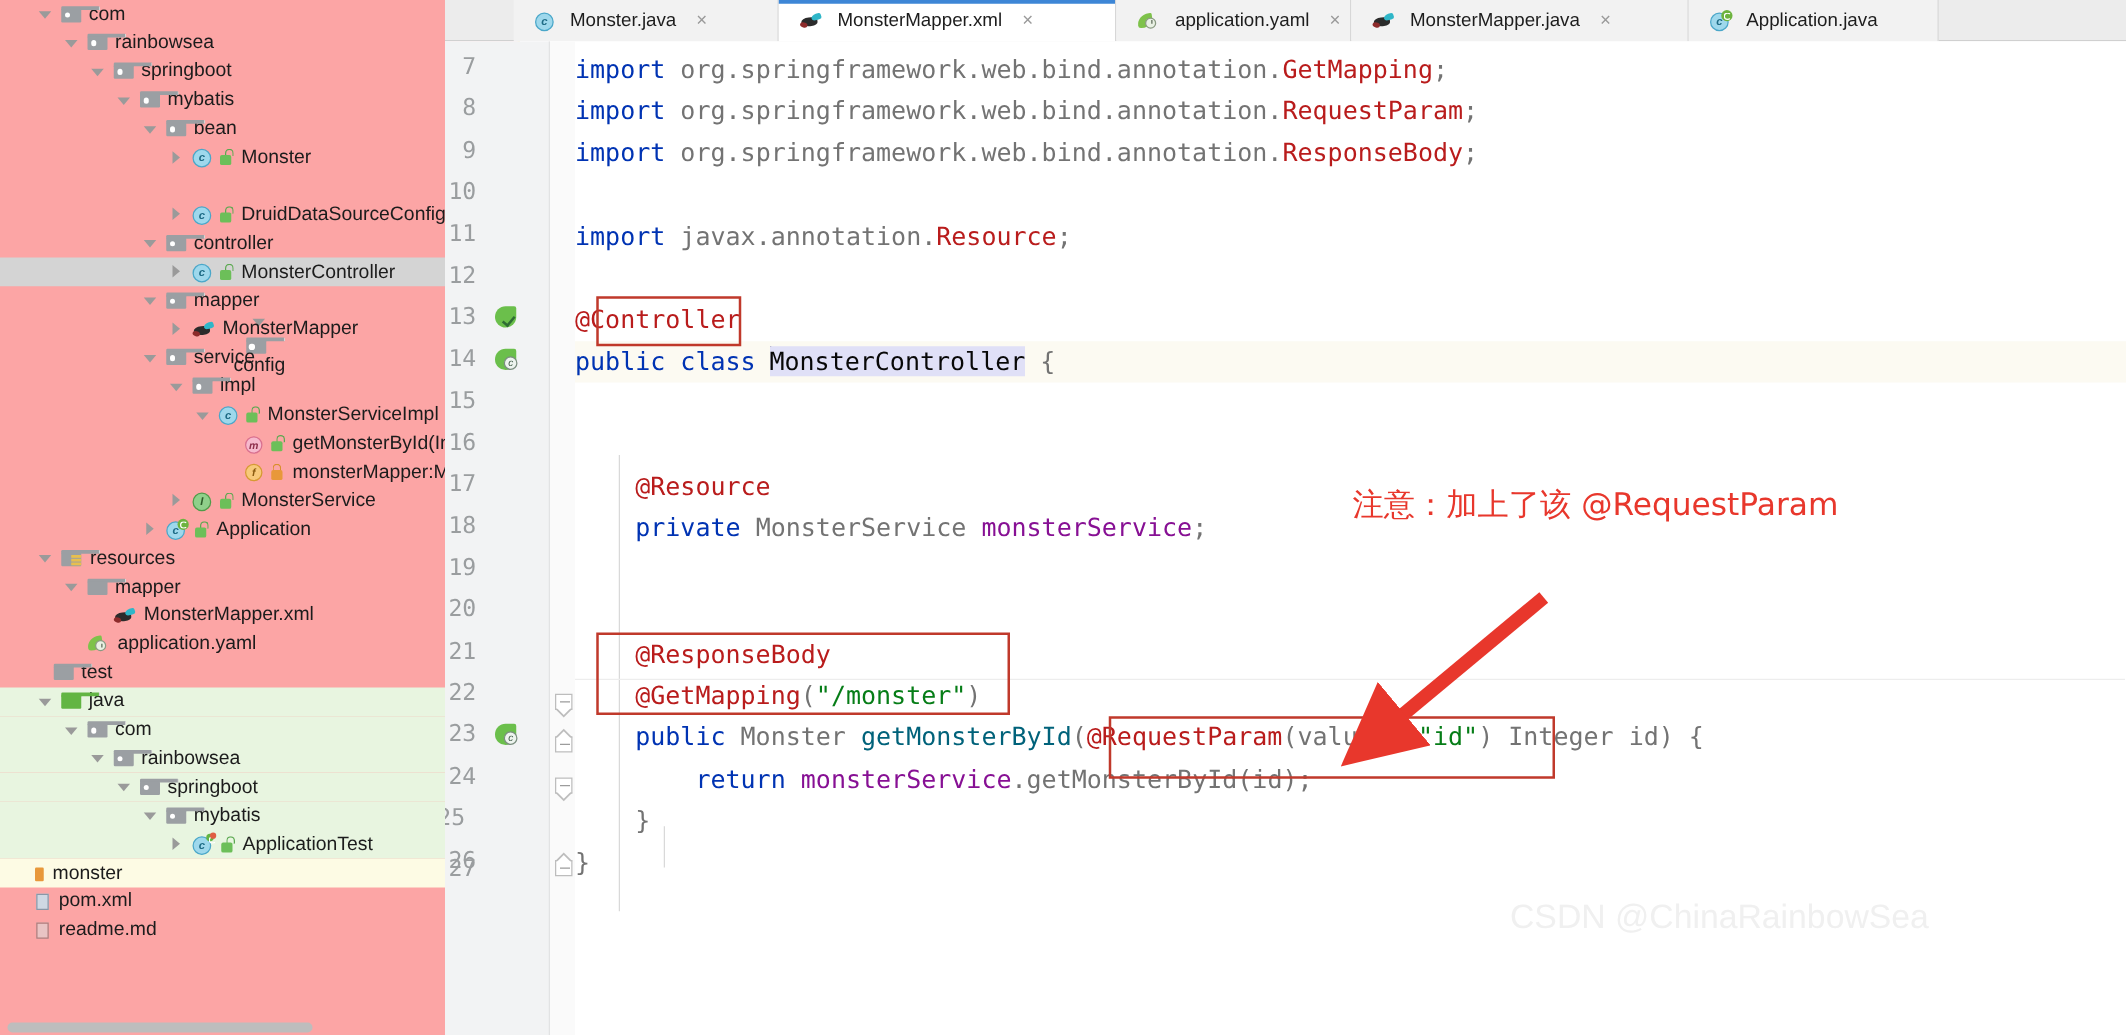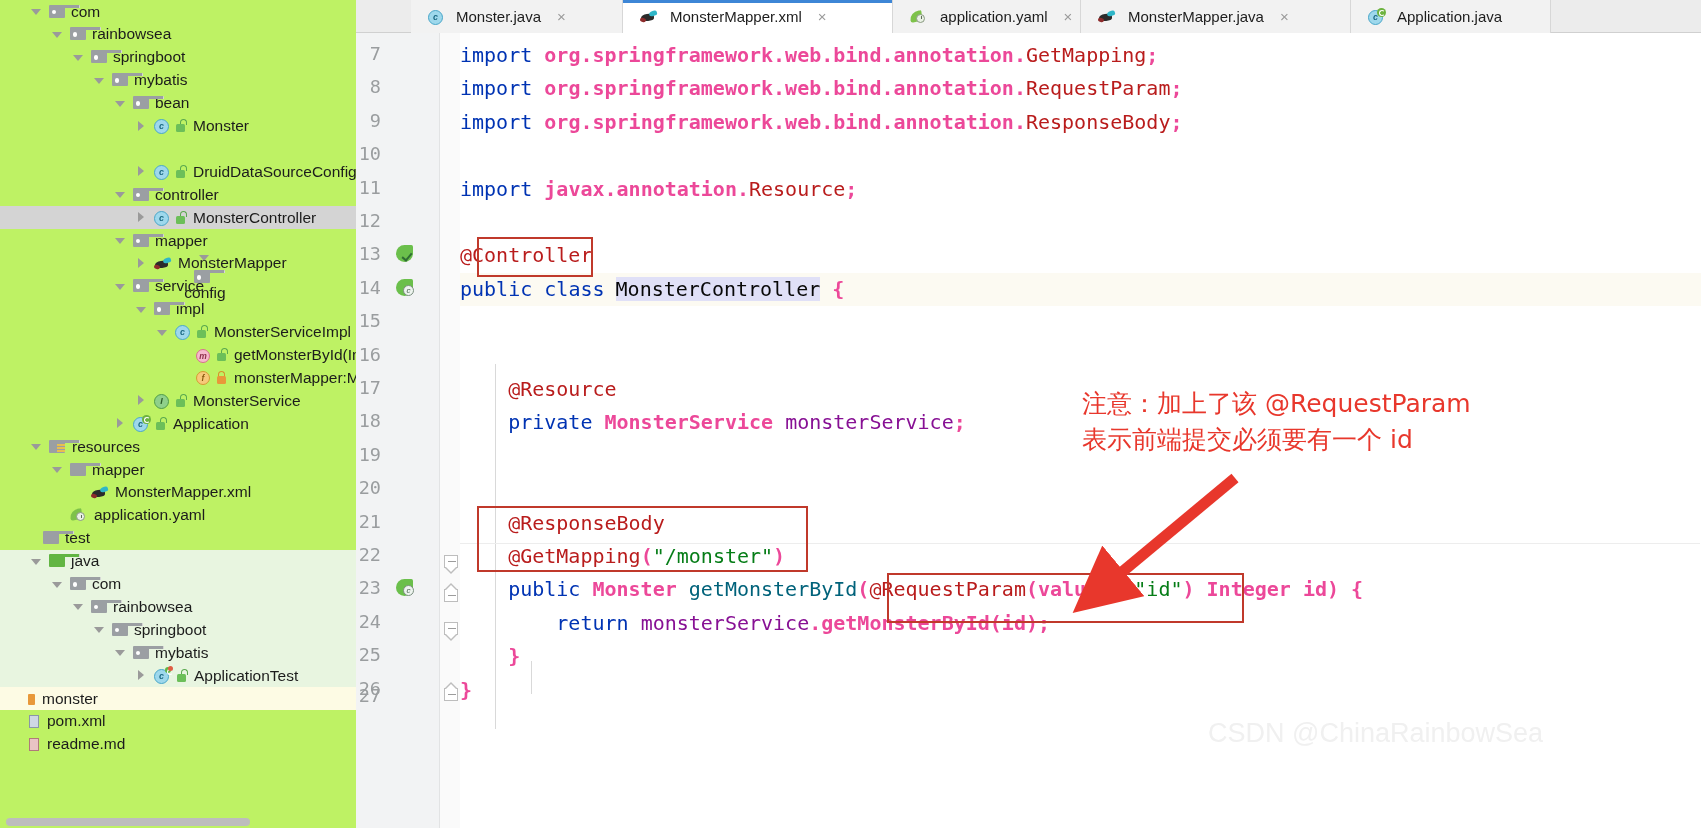--- a/index.html
+++ b/index.html
@@ -9,23 +9,23 @@
     overflow: hidden;
     background: #ffffff;
     font-family: "Liberation Sans", "DejaVu Sans", sans-serif;
   }
   #app { position: relative; width: 1701px; height: 828px; background:#fff; }
 
   
   #project-tree {
     position: absolute; left: 0; top: 0;
     width: 416px; height: 828px;
-    background: #bef264;
+    background: #fca5a5;
     overflow: hidden;
-    border-right: 7px solid #eab308;
+    border-right: 2px solid #eab308;
   }
   .tree-row {
     position: relative;
     height: 23px;
     display: flex;
     align-items: center;
     white-space: nowrap;
     font-size: 15.5px;
     color: #1c1c1c;
     font-family: "Liberation Sans", sans-serif;
@@ -216,21 +216,21 @@
     font-family:"DejaVu Sans Mono","Liberation Mono",monospace;
     font-size:20px;
   }
   .cl { position:absolute; left:0; white-space:pre; }
 
   
   .kw   { color:#0033b3; }
   .anno { color:#b91c1c; }
   .str  { color:#067d17; }
   .cmt  { color:#8c8c8c; font-style:italic; }
-  .pln  { color:#ec4899;font-weight:bold; }
+  .pln  { color:#737373; }
   .fld  { color:#871094; }
   .mth  { color:#00627a; }
   .cls  { color:#080808; }
 
   
   .caretline {
     position:absolute; left:0; width:1345px; height:33px; background:#fcfaf2;
   }
   .selspan { background:#e0e0f7; }
   .caret {
@@ -745,21 +745,21 @@
         <div class="ln" style="top: 277.2px;">15</div>
         <div class="ln" style="top: 310.6px;">16</div>
         <div class="ln" style="top: 344px;">17</div>
         <div class="ln" style="top: 377.4px;">18</div>
         <div class="ln" style="top: 410.8px;">19</div>
         <div class="ln" style="top: 444.2px;">20</div>
         <div class="ln" style="top: 477.6px;">21</div>
         <div class="ln" style="top: 511px;">22</div>
         <div class="ln" style="top: 544.4px;">23</div>
         <div class="ln" style="top: 577.8px;">24</div>
-        <div class="ln" style="top: 611.2px;">25</div>
+        <div class="ln" style="top: 611.2px; text-align: center;">25</div>
         <div class="ln" style="top: 644.6px;">26</div>
         <div class="ln" style="top: 652px;">27</div>
         <div class="gicon check" style="top: 212.4px;">
           <i class="beanbase"></i>
           <i class="beanmark"></i>
         </div>
         <div class="gicon " style="top: 245.8px;">
           <i class="beanbase"></i>
           <i class="beanmark">c</i>
         </div>
@@ -808,21 +808,21 @@
       </div>
     <div class="fold tri-up" style="top:655px;">
         <i class="inner"></i>
       </div>
 
     <div class="redbox" id="box-controller" style="left:121px; top:204px;  width:116px; height:40px;"></div>
     <div class="redbox" id="box-mapping" style="left:121px; top:473px;  width:331px; height:66px;"></div>
     <div class="redbox" id="box-requestparam" style="left:531px; top:540px;  width:357px; height:50px;"></div>
   </div>
 
-  <div id="note" style="left: 1082px; top: 386px; color: rgb(232, 55, 44);"><div>注意：加上了该 @RequestParam</div><div>表示前端提交必须要有一个 id</div></div>
+  <div id="note" style="left: 1082px; top: 386px; color: rgb(232, 55, 44);"><div>注意：加上了该 @RequestParam</div></div>
 
   <svg id="note-arrow" width="220" height="150" viewBox="0 0 220 150" style="left:1040px; top:470px;">
     <defs>
       <marker id="ah" markerWidth="6" markerHeight="6" refX="3" refY="3" orient="auto">
         <path d="M0,0 L6,3 L0,6 z" fill="#e8372c"></path>
       </marker>
     </defs>
     <line x1="195" y1="8" x2="58" y2="122" stroke="#e8372c" stroke-width="11" marker-end="url(#ah)"></line>
   </svg>
 

